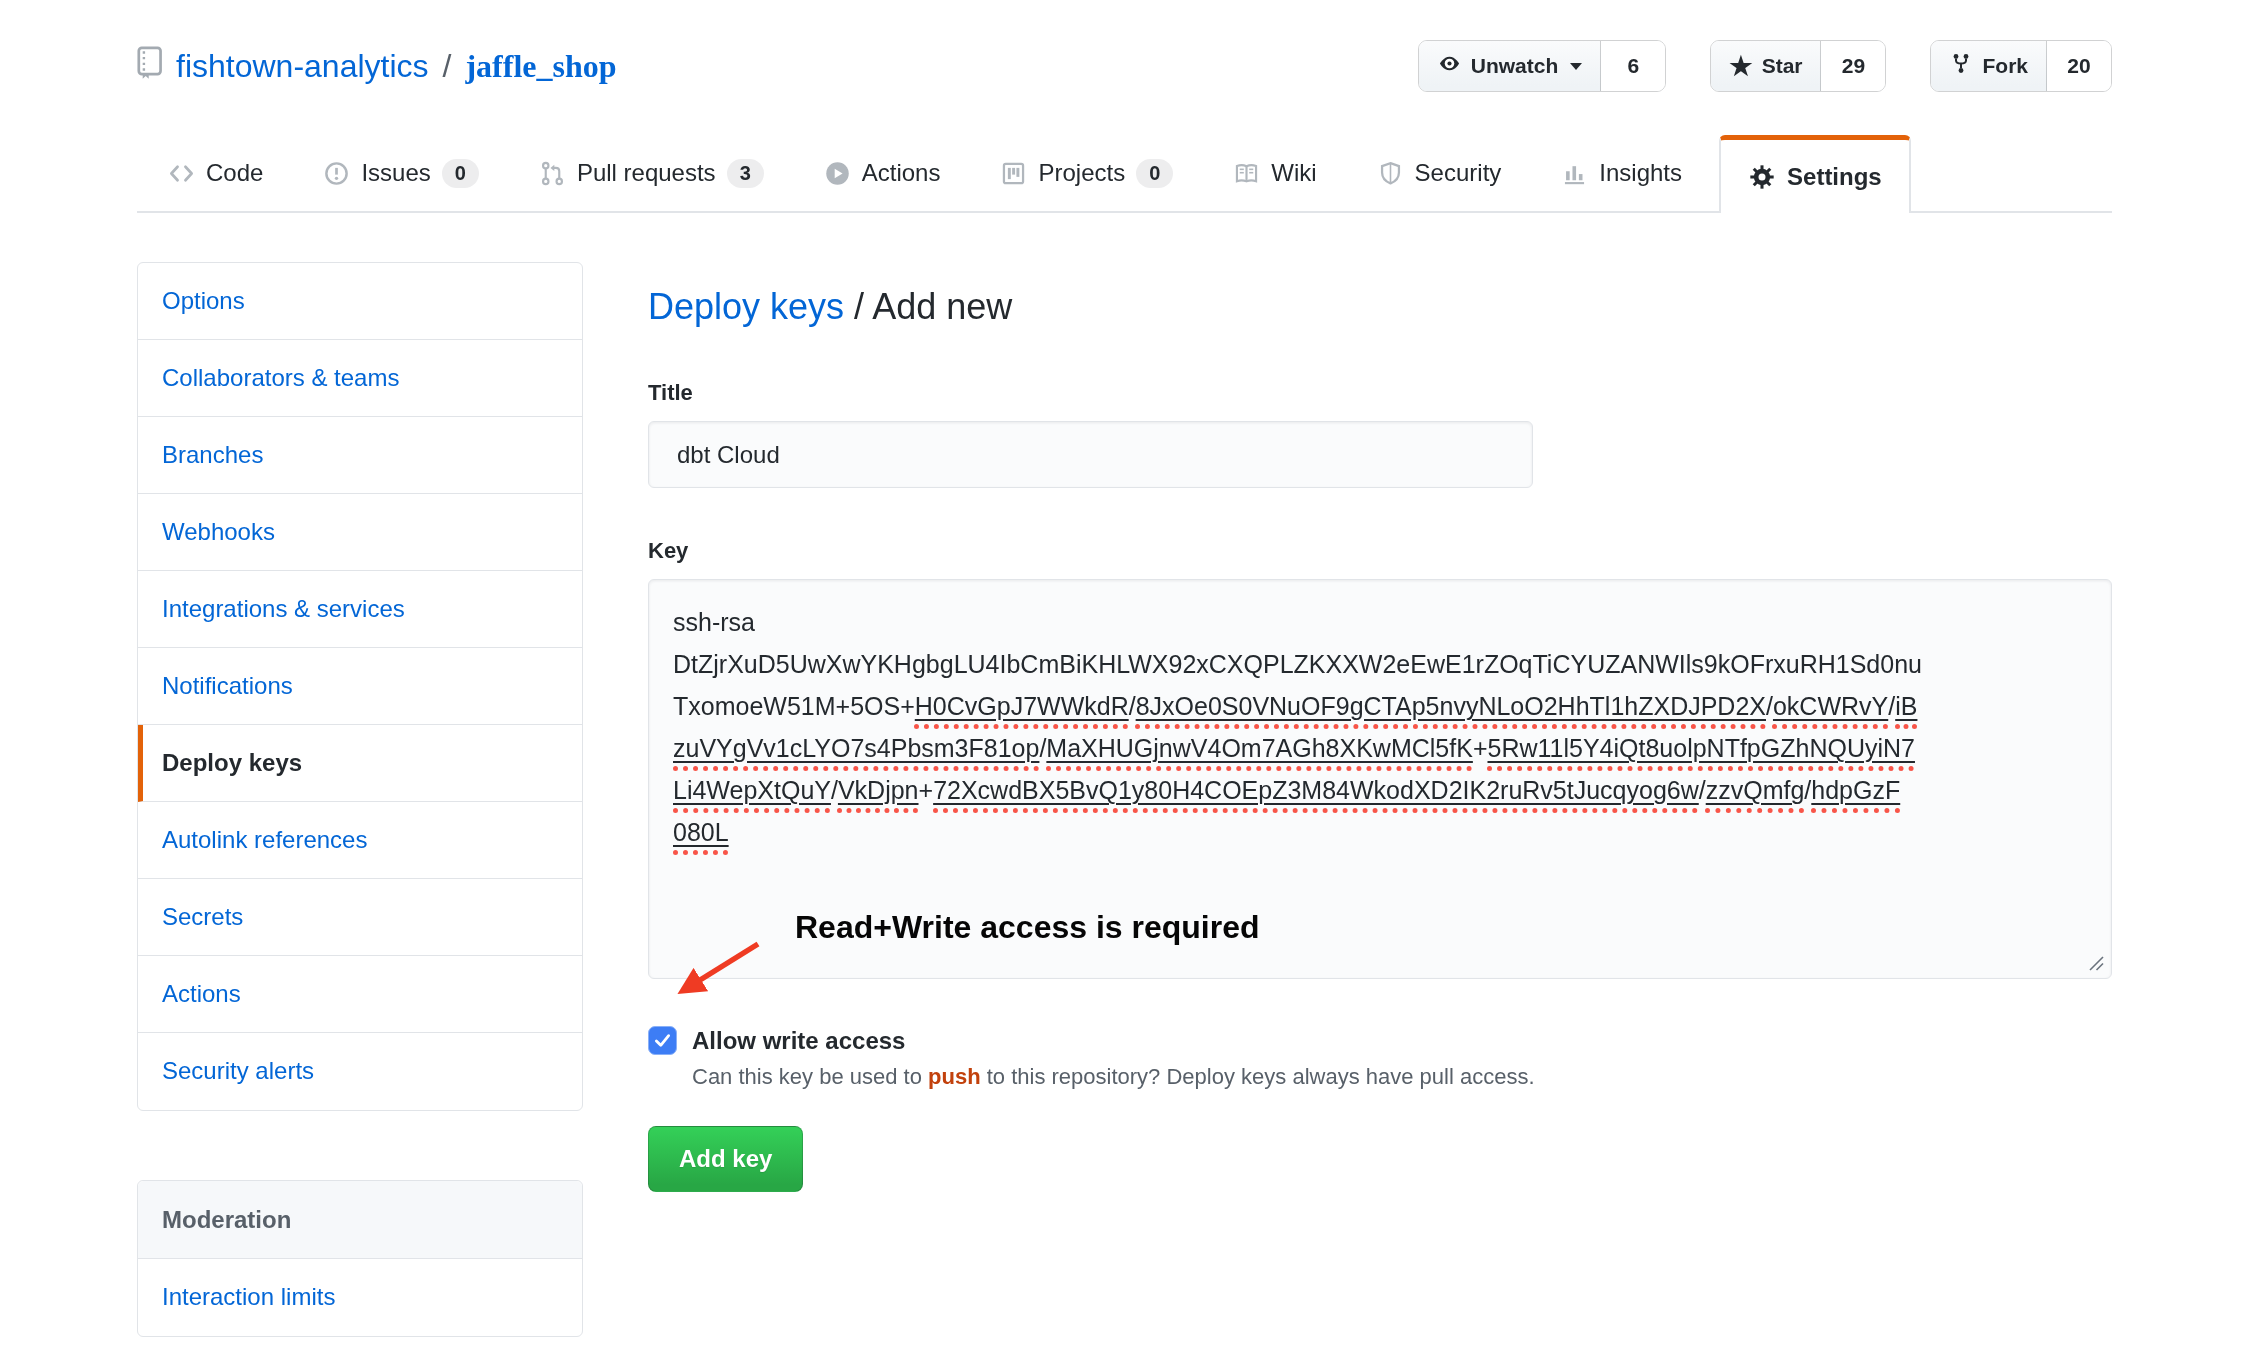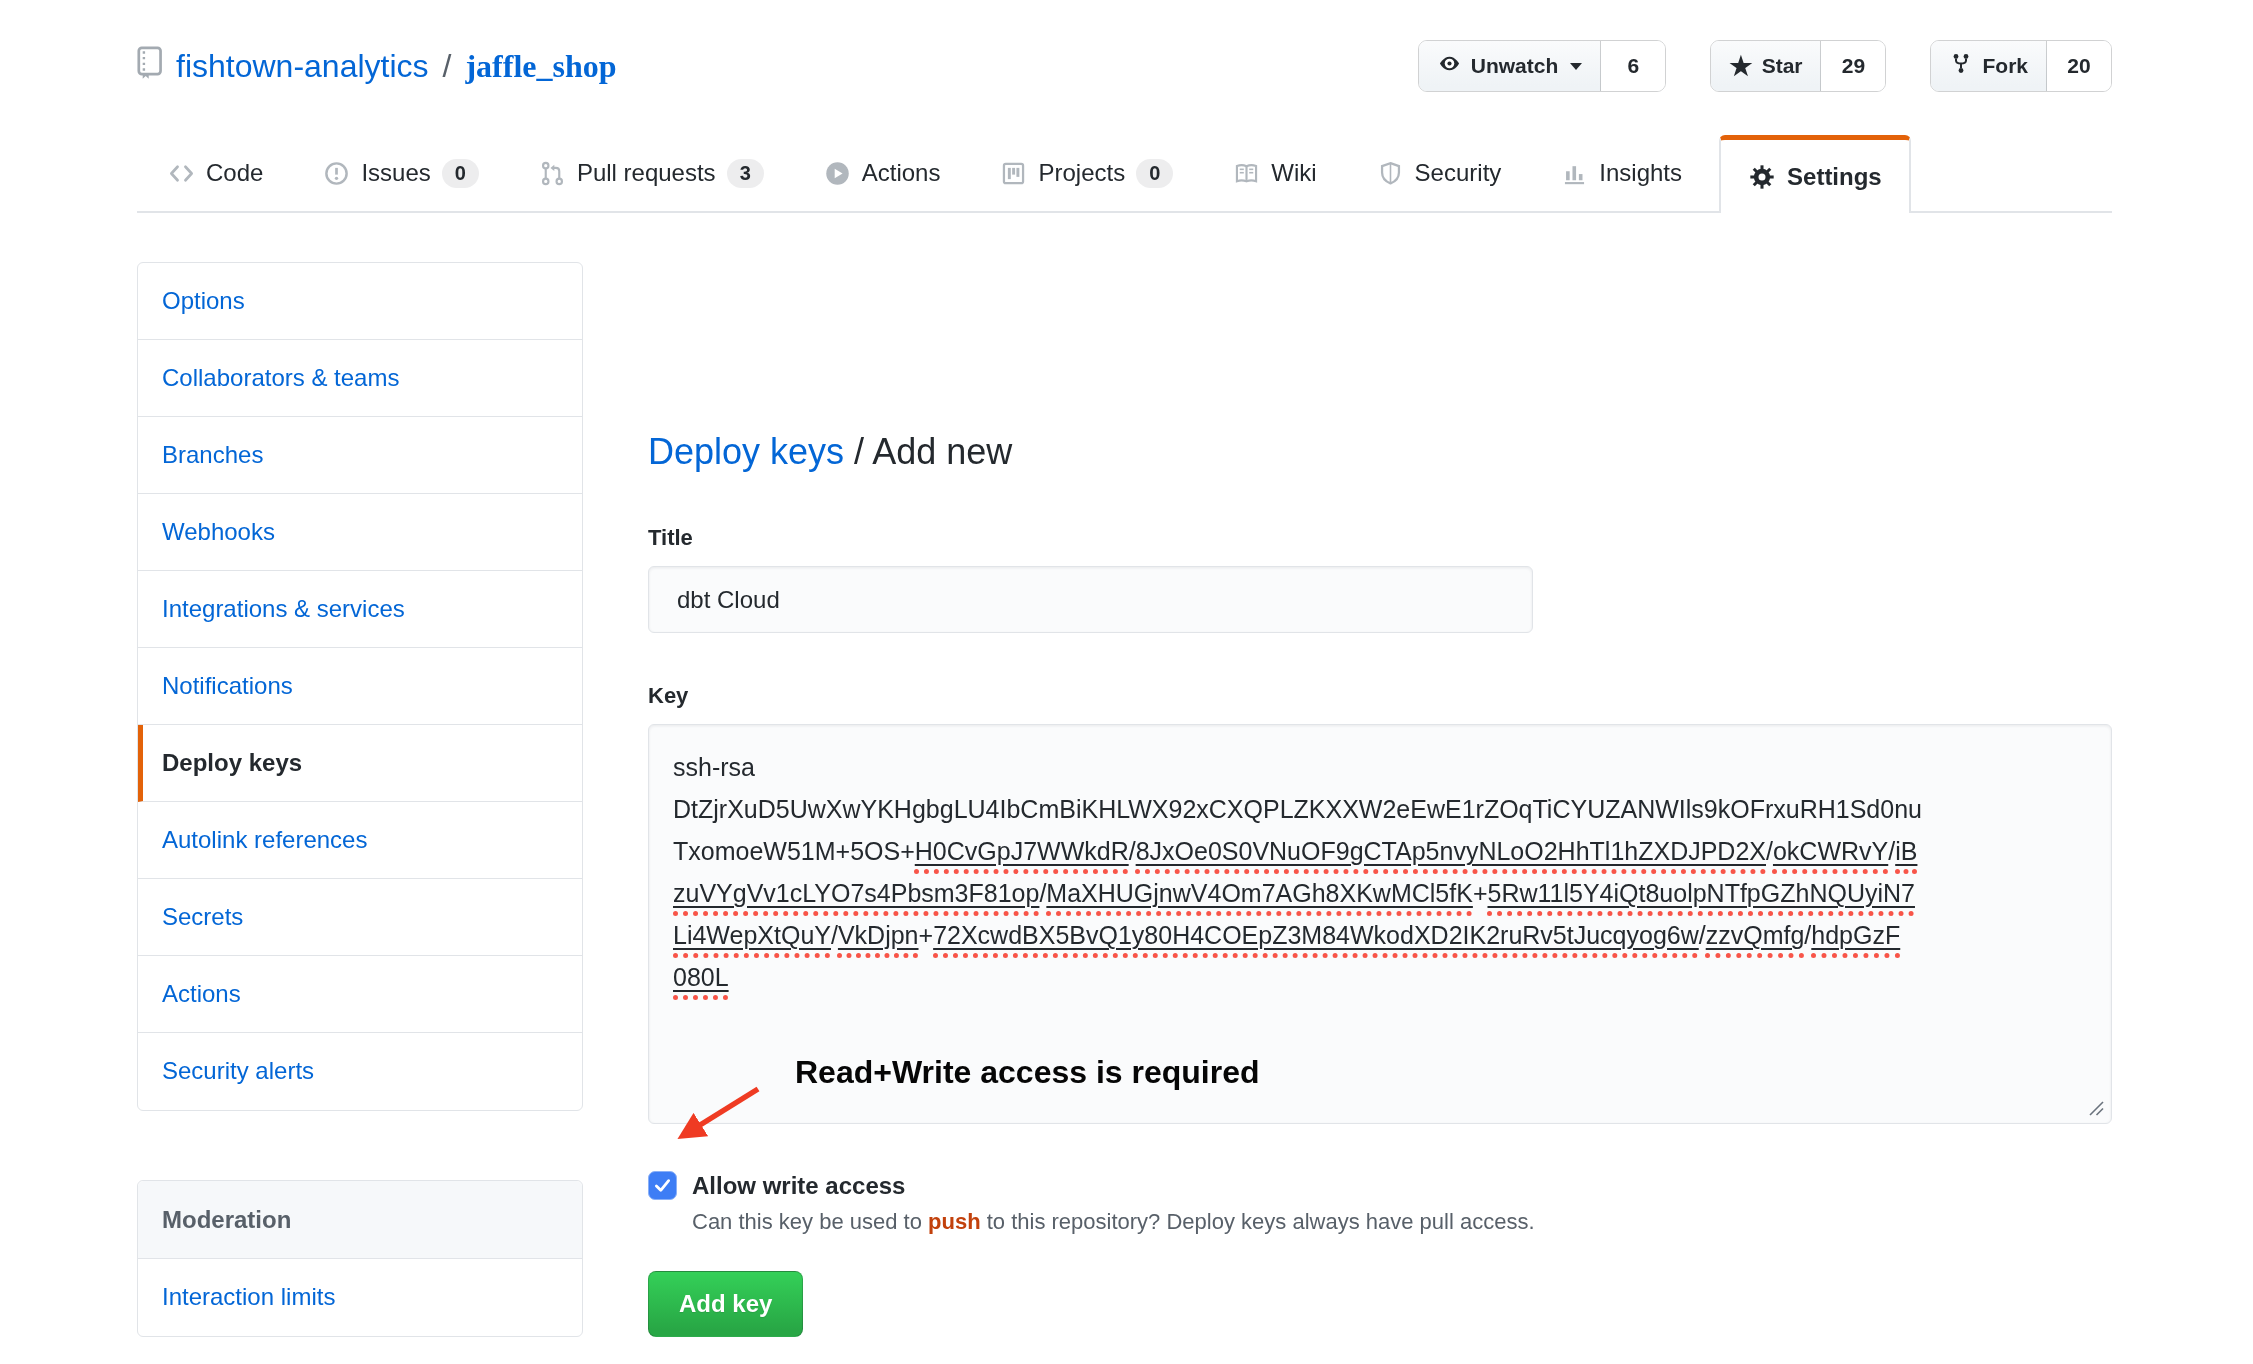--- a/index.html
+++ b/index.html
@@ -19,31 +19,31 @@
   .caret { width:0; height:0; border-left:6px solid transparent; border-right:6px solid transparent; border-top:7px solid #24292e; margin-left:3px; }
 
   
   .tabnav { margin-top:36px; border-bottom:2px solid #e1e4e8; height:78px; display:flex; align-items:stretch; padding-left:8px; }
   .tab { display:flex; align-items:center; gap:11px; padding:0 23px; font-size:24px; color:#24292e; text-decoration:none; cursor:pointer; margin-right:14px; }
   .tab .ticon { display:flex; align-items:center; color:#959da5; }
   .tab-counter { background:rgba(27,31,35,.08); border-radius:30px; padding:3px 13px; font-size:20px; font-weight:600; color:#24292e; }
   .tab.active { background:#fff; border:2px solid #e1e4e8; border-bottom:none; border-top:5px solid #e36209; border-radius:6px 6px 0 0; margin-bottom:-2px; font-weight:600; padding:0 27px; }
 
   
-  .content { display:flex; margin-top:49px;align-items:flex-end; }
+  .content { display:flex; margin-top:49px; }
   .sidebar { width:446px; flex:none; }
   .menu { border:1.5px solid #e1e4e8; border-radius:6px; background:#fff; }
   .menu-item { display:block; padding:0 24px; height:77px; line-height:75px; font-size:24px; color:#0366d6; text-decoration:none; border-bottom:1.5px solid #e1e4e8; cursor:pointer; }
   .menu-item:last-child { border-bottom:none; }
   .menu-item.active { color:#24292e; font-weight:600; border-left:5px solid #e36209; padding-left:19px; cursor:default; }
   .menu2 { margin-top:69px; }
   .menu-header { background:#f6f8fa; border-bottom:1.5px solid #e1e4e8; border-radius:6px 6px 0 0; padding:0 24px; height:78px; line-height:78px; font-size:24px; font-weight:600; color:#586069; }
 
   .main { margin-left:65px; width:1464px; }
-  h2.page-title { font-size:36px; font-weight:400; margin-top:2px; margin-bottom:52px; }
+  h2.page-title { font-size:36px; font-weight:400; margin-top:24px; margin-bottom:52px; }
   h2.page-title a { color:#0366d6; text-decoration:none; cursor:pointer; }
 
   .field-label { font-size:22px; font-weight:700; margin-bottom:15px; }
   .title-input { width:885px; height:67px; border:1.5px solid #e1e4e8; border-radius:6px; background:#fafbfc; font-size:24px; color:#24292e; padding:0 28px; font-family:"Liberation Sans", sans-serif; box-shadow:inset 0 1px 3px rgba(27,31,35,.08); }
   .key-label { margin-top:50px; }
 
   .key-wrap { position:relative; width:1464px; }
   .key-box { width:1464px; height:400px; border:1.5px solid #e1e4e8; border-radius:6px; background:#fafbfc; padding:21px 24px; font-size:25px; line-height:42px; color:#24292e; overflow:hidden; box-shadow:inset 0 1px 3px rgba(27,31,35,.08); cursor:text; }
   .k-line { white-space:nowrap; }
   .ms { text-decoration-line:underline; text-decoration-style:solid; text-decoration-color:#24292e; text-decoration-thickness:1.5px; text-underline-offset:4px; }

